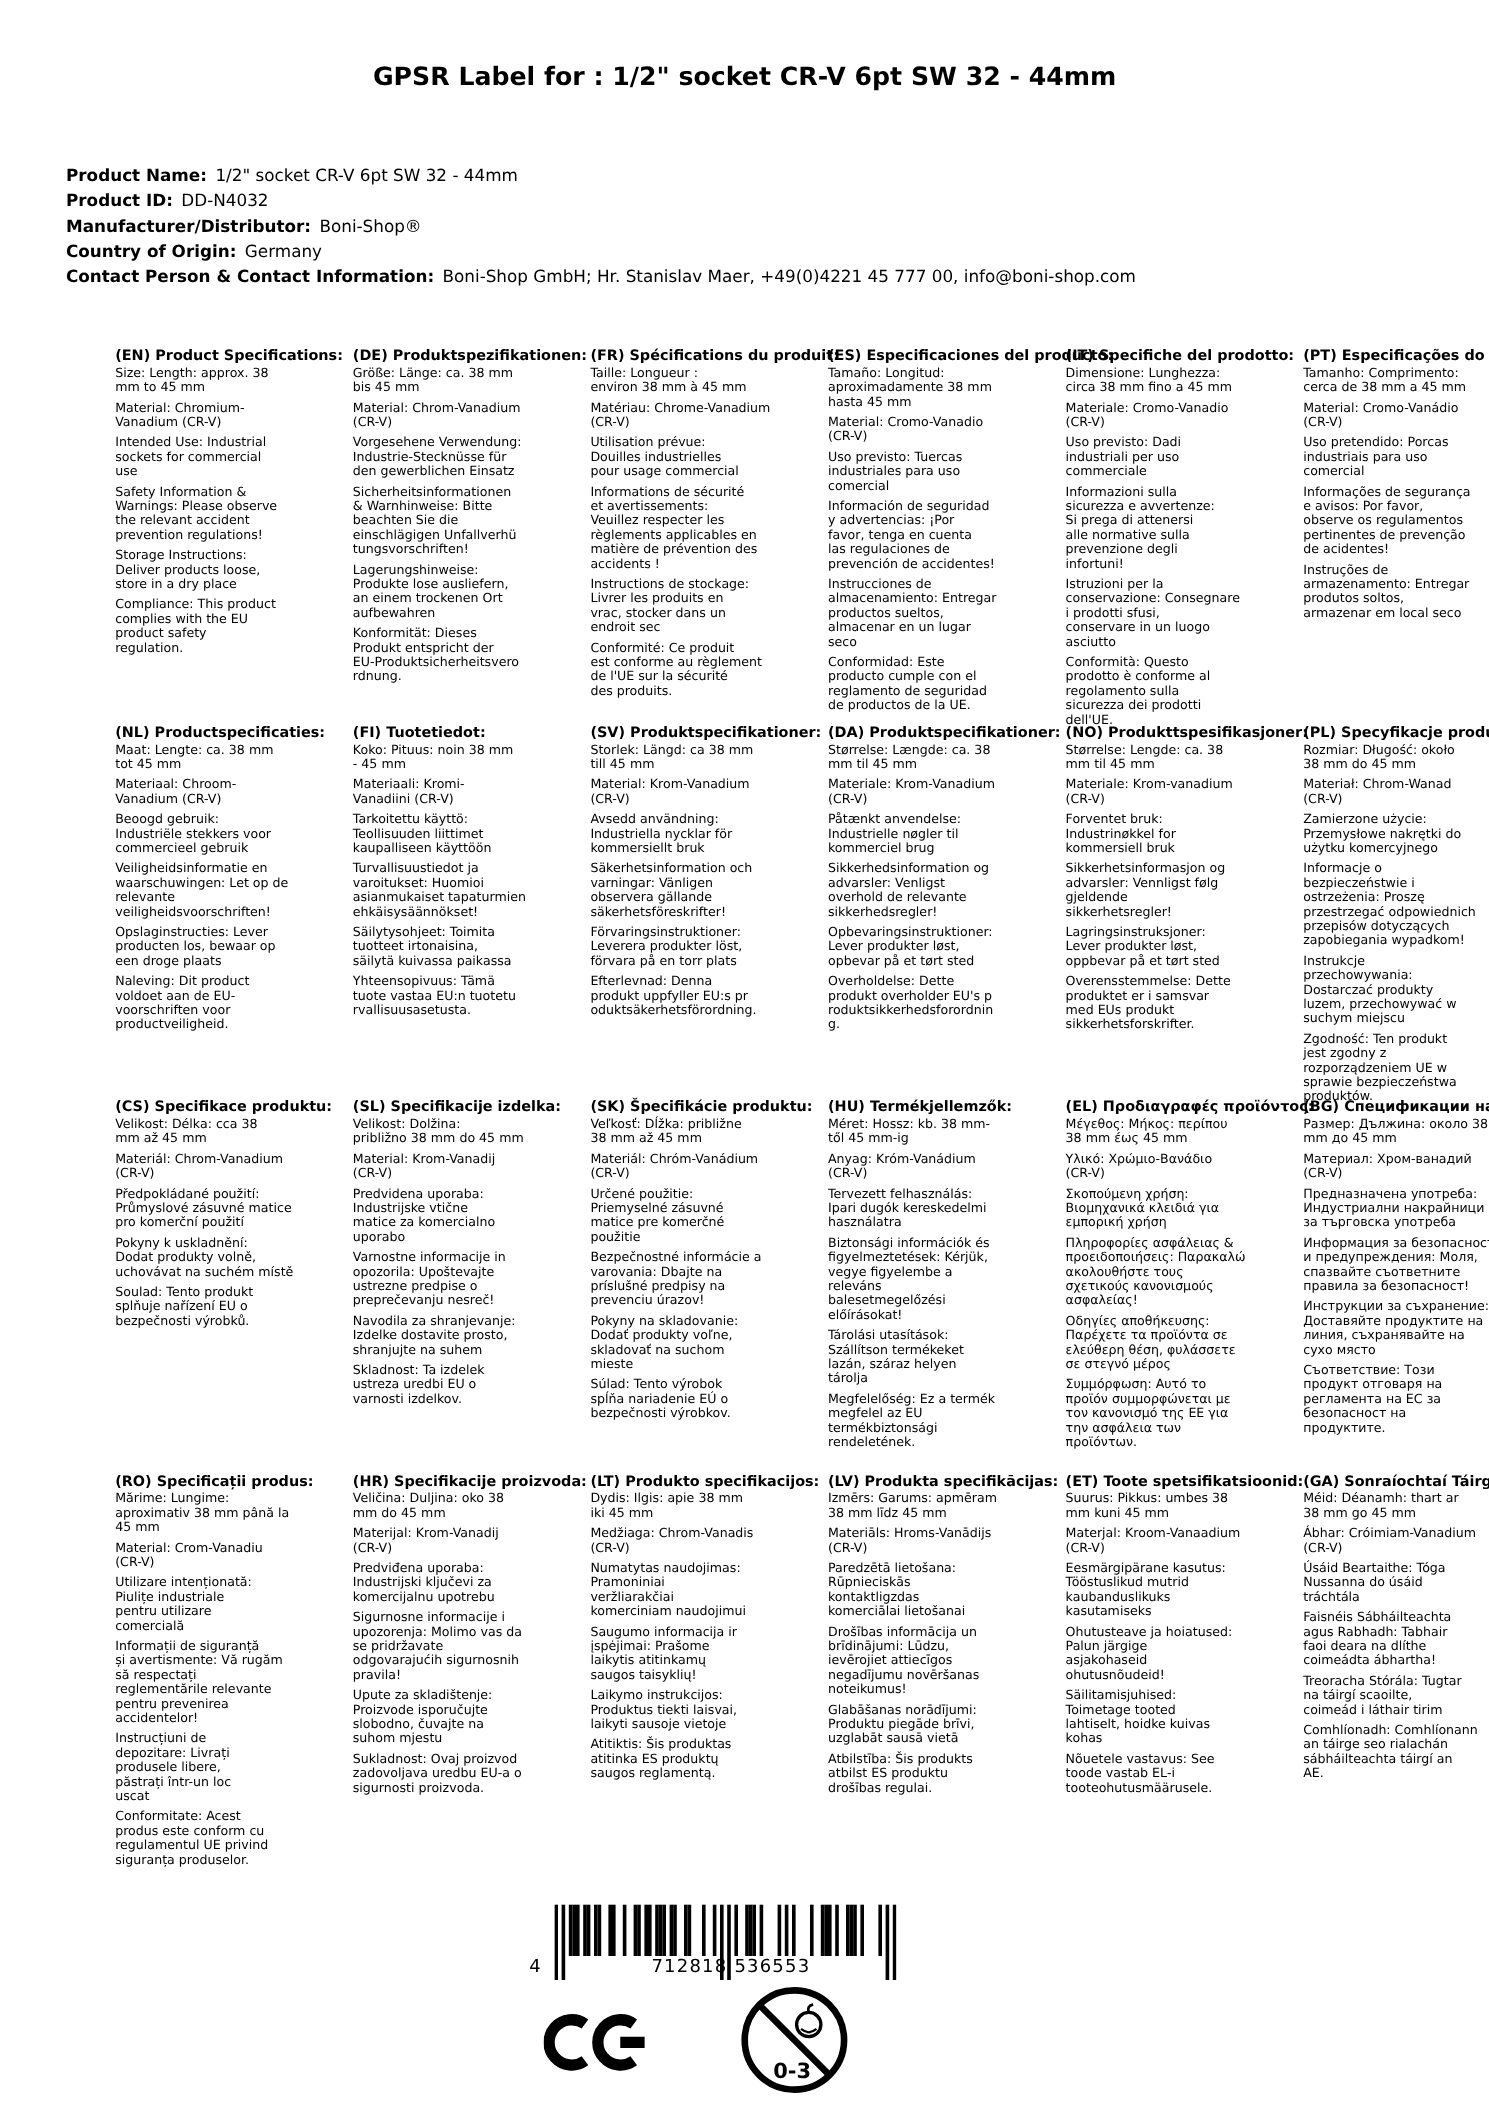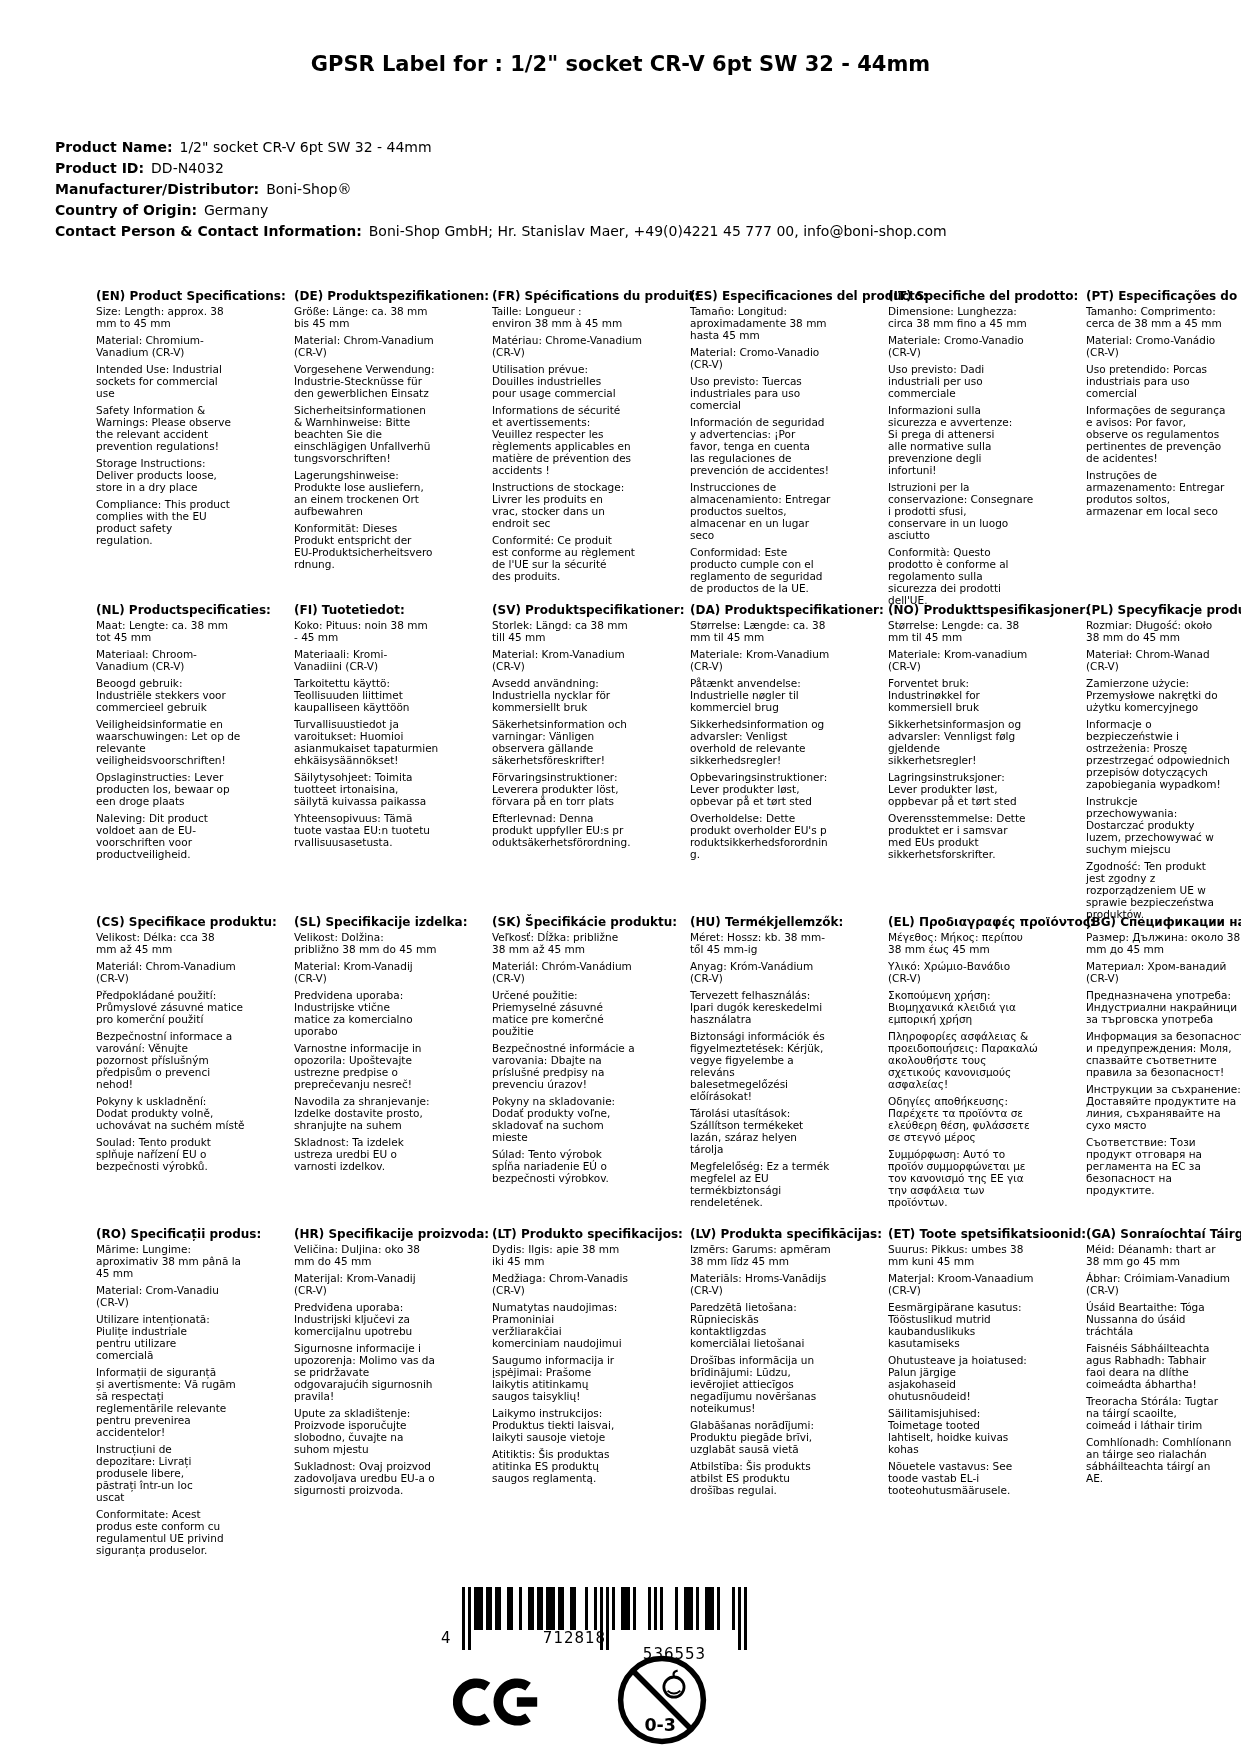--- a/index.html
+++ b/index.html
@@ -19,21 +19,21 @@
   .spec-block { width:181px; font-size:10.5px; line-height:12px; }
   .block-header { font-weight:bold; font-size:12px; line-height:14px;
                   white-space:nowrap; margin-bottom:2px; }
   .spec-par { white-space:pre-line; margin:0 0 5px 0; }
 
   .barcode { position:absolute; left:462px; top:1587px; width:285px; }
   .barcode svg { display:block; }
   .bc-digits { position:absolute; top:42px; left:0; width:285px; font-size:15px; }
   .bc-lead   { position:absolute; left:-21px; top:0; }
   .bc-left   { position:absolute; left:10px;  top:0; width:125px; text-align:center; letter-spacing:1px;padding-left:40px; }
-  .bc-right  { position:absolute; left:150px; top:16px; width:125px; text-align:center; letter-spacing:1px; }
+  .bc-right  { position:absolute; left:150px; top:0; width:125px; letter-spacing:1px; }
 
   .ce-mark { position:absolute; left:453px; top:1668px; }
   .age-warning { position:absolute; left:616px; top:1654px; }
 </style>
 </head>
 <body>
 
 <div class="page">
 
   <h1 class="title">GPSR Label for : 1/2" socket CR-V 6pt SW 32 - 44mm</h1>
@@ -367,25 +367,20 @@
   <div class="spec-block">
     <div class="block-header">(CS) Specifikace produktu:</div>
     <div class="block-paragraphs">
           <div class="spec-par">Velikost: Délka: cca 38
 mm až 45 mm</div>
           <div class="spec-par">Materiál: Chrom-Vanadium
 (CR-V)</div>
           <div class="spec-par">Předpokládané použití:
 Průmyslové zásuvné matice
 pro komerční použití</div>
-          <div class="spec-par">Bezpečnostní informace a
-varování: Věnujte
-pozornost příslušným
-předpisům o prevenci
-nehod!</div>
           <div class="spec-par">Pokyny k uskladnění:
 Dodat produkty volně,
 uchovávat na suchém místě</div>
           <div class="spec-par">Soulad: Tento produkt
 splňuje nařízení EU o
 bezpečnosti výrobků.</div>
         </div>
   </div>
 
   <div class="spec-block">

